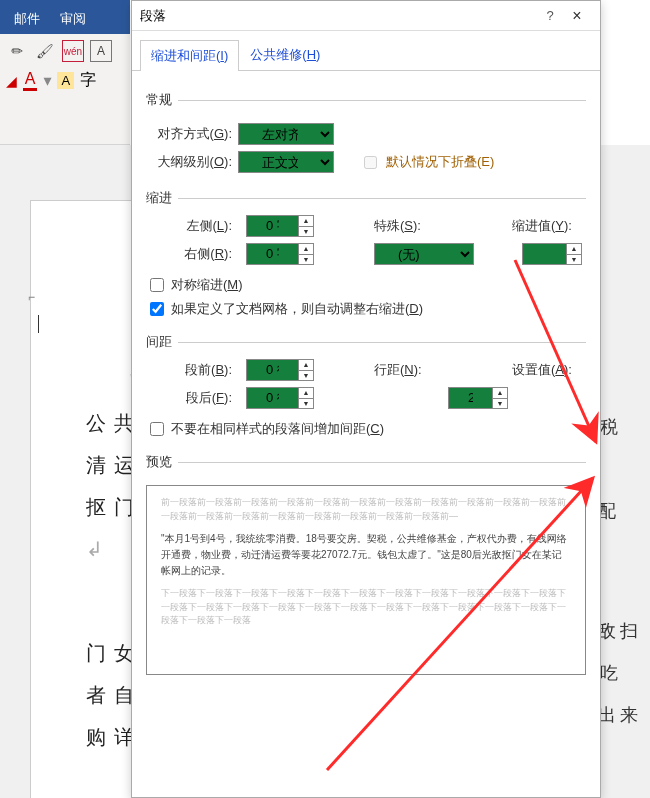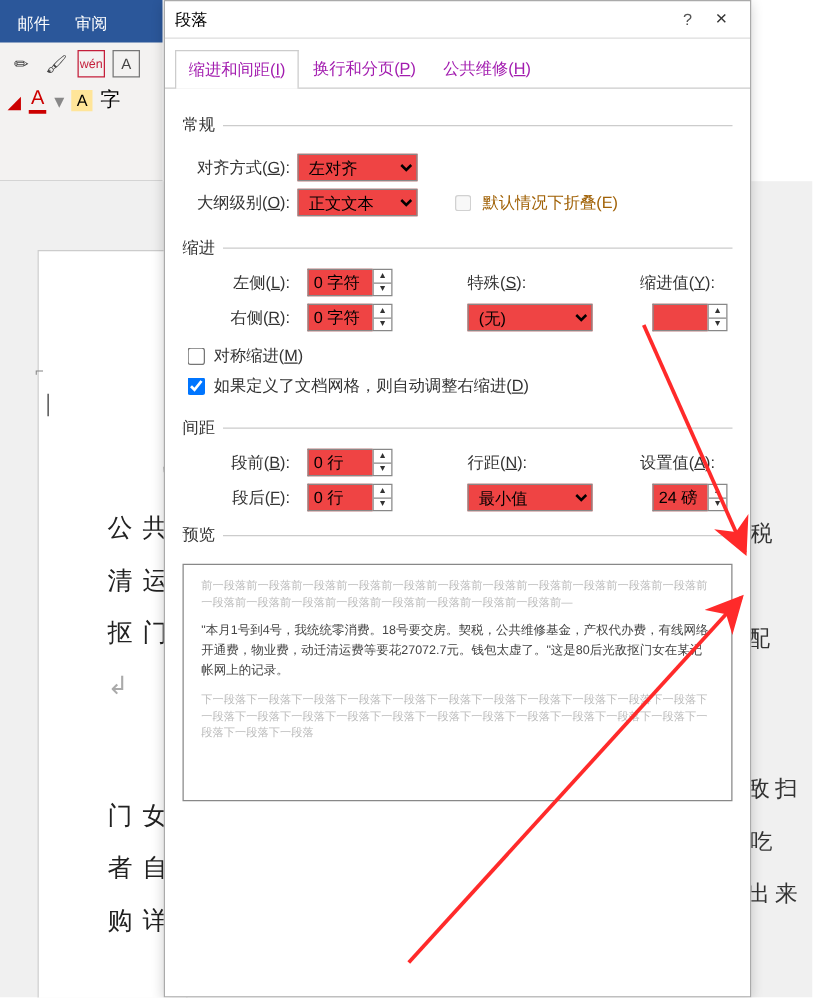--- a/index.html
+++ b/index.html
@@ -27,32 +27,32 @@
 .body-right { position: absolute; right: 8px; top: 88px; font-size: 18px; color: #333; line-height: 42px; text-align: left; }
 
 
 .dialog { position: absolute; left: 131px; top: 0; width: 470px; height: 798px; background: #fff; border: 1px solid #aaa; box-shadow: 0 3px 10px rgba(0,0,0,.2); }
 .titlebar { display: flex; align-items: center; height: 30px; border-bottom: 1px solid #ddd; padding: 0 8px; font-size: 13px; }
 .titlebar .title { flex: 1; }
 .titlebar .help { width: 24px; text-align: center; color: #555; }
 .titlebar .close { width: 30px; text-align: center; font-size: 16px; color: #333; }
 
 .tabs { display: flex; padding: 8px 8px 0; border-bottom: 1px solid #ccc; font-size: 13px; }
-.tabs .tab { padding: 6px 10px; border: 1px solid transparent; border-bottom: none; color: #a21caf; }
+.tabs .tab { padding: 6px 10px; border: 1px solid transparent; border-bottom: none; color: #1d4ed8; }
 .tabs .tab.active { border-color: #ccc; background: #fff; position: relative; top: 1px; }
 .tabs .tab u { text-decoration: underline; }
 
 .dialog-body { padding: 10px 14px 0; font-size: 13px; color: #333; }
 fieldset { border: none; border-top: 1px solid #ccc; margin: 10px 0 4px; padding: 8px 0 0; }
 legend { padding: 0 6px 0 0; font-size: 13px; color: #333; }
 
 .row { display: flex; align-items: center; margin: 6px 0; gap: 6px; }
 .lbl { width: 86px; white-space: nowrap; text-align: right; }
 .lbl u { text-decoration: underline; }
-select, input[type=text] { border: 1px solid #888; font-size: 13px; padding: 2px 4px; background: #ef4444; height: 22px; }
+select, input[type=text] { border: 1px solid #888; font-size: 13px; padding: 2px 19px; background: #15803d; height: 22px; }
 select { width: 96px; }
 .spin-wrap { display: flex; align-items: stretch; margin-left: 10px; }
 .spin-wrap input { width: 52px; border-right: none; }
 .spin-btns { display: flex; flex-direction: column; border: 1px solid #888; width: 16px; }
 .spin-btns span { flex: 1; display: flex; align-items: center; justify-content: center; font-size: 7px; color: #333; border-bottom: 1px solid #888; line-height: 1; }
 .spin-btns span:last-child { border-bottom: none; }
 
 .grid-row { display: grid; grid-template-columns: 86px 80px 1fr 80px 1fr 74px; align-items: center; gap: 4px; }
 .grid-row .label2 { white-space: nowrap; }
 .grid-row select.wide { width: 100px; }
@@ -123,21 +123,20 @@
 </div>
 
 <div class="dialog">
   <div class="titlebar">
     <span class="title">段落</span>
     <span class="help">?</span>
     <span class="close">×</span>
   </div>
   <div class="tabs">
     <div class="tab active"><span>缩进和间距</span>(<u>I</u>)</div>
-    <div class="tab"><span>换行和分页</span>(<u>P</u>)</div>
     <div class="tab"><span>公共维修</span>(<u>H</u>)</div>
   </div>
 
   <div class="dialog-body">
     <fieldset>
       <legend>常规</legend>
       <div class="row">
         <span class="lbl">对齐方式(<u>G</u>):</span>
         <select><option>左对齐</option></select>
       </div>
@@ -215,29 +214,32 @@
       <div class="grid-row" style="margin-top:6px">
         <span class="lbl">段后(<u>F</u>):</span>
         <div class="spin-wrap">
             <input type="text" value="0 行" style="">
             <div class="spin-btns">
               <span>▲</span>
               <span>▼</span>
             </div>
           </div>
         <span></span>
-        <select class="wide"><option>最小值</option></select>
         <span></span>
         <div class="spin-wrap val-spin">
             <input type="text" class="hl" value="24 磅" style="">
             <div class="spin-btns">
               <span>▲</span>
               <span>▼</span>
             </div>
           </div>
+      </div>
+      <div class="chk-row" style="margin-top:10px">
+        <input type="checkbox" style="">
+        <span>不要在相同样式的段落间增加间距(<u>C</u>)</span>
       </div>
     </fieldset>
 
     <fieldset>
       <legend>预览</legend>
       <div class="preview">
         <div>前一段落前一段落前一段落前一段落前一段落前一段落前一段落前一段落前一段落前一段落前一段落前一段落前一段落前一段落前一段落前一段落前一段落前一段落前一段落前—</div>
         <div class="sample">"本月1号到4号，我统统零消费。18号要交房。契税，公共维修基金，产权代办费，有线网络开通费，物业费，动迁清运费等要花27072.7元。钱包太虚了。"这是80后光敌抠门女在某记帐网上的记录。</div>
         <div>下一段落下一段落下一段落下一段落下一段落下一段落下一段落下一段落下一段落下一段落下一段落下一段落下一段落下一段落下一段落下一段落下一段落下一段落下一段落下一段落下一段落下一段落下一段落下一段落下一段落</div>
       </div>

